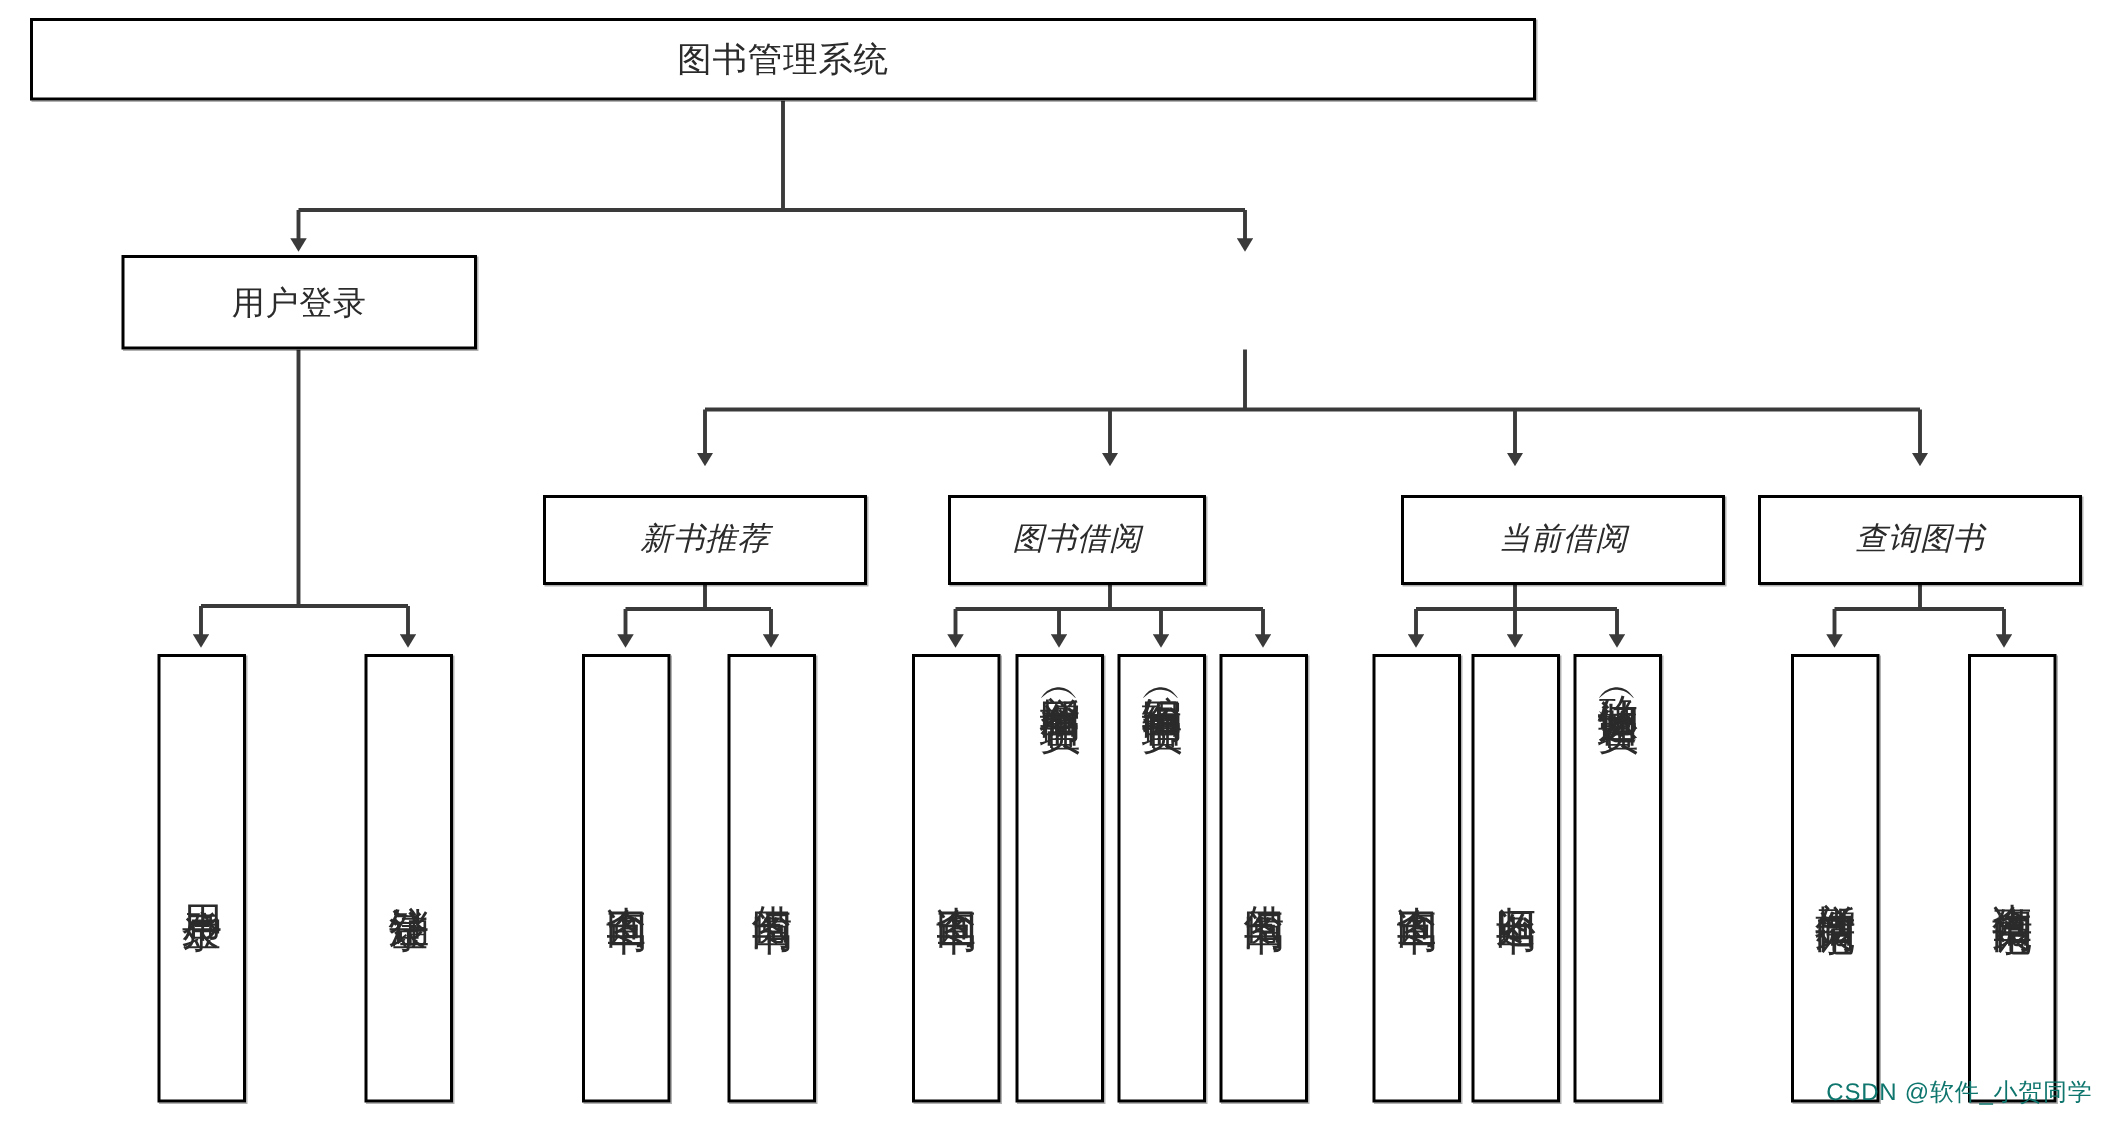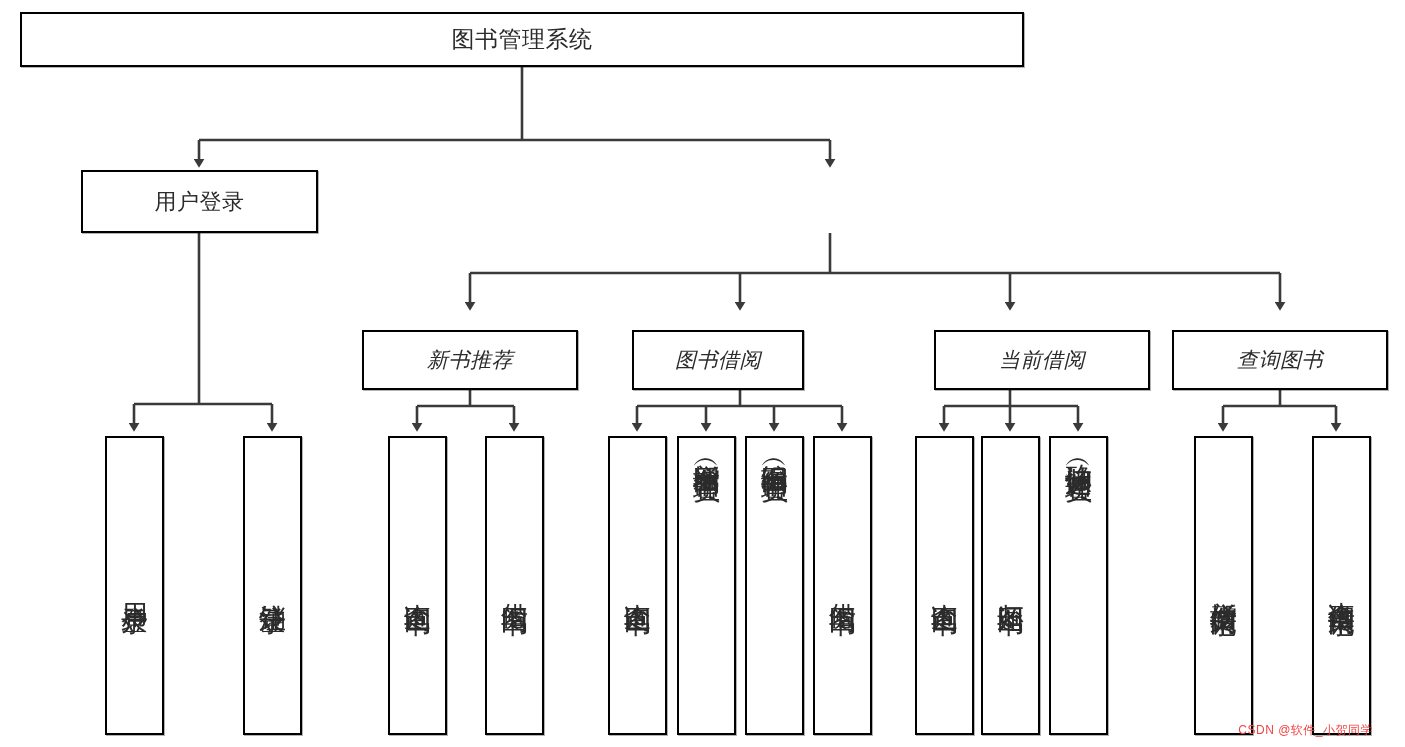--- a/index.html
+++ b/index.html
@@ -86,24 +86,24 @@
     letter-spacing: 2px;
     white-space: nowrap;
   }
   .node.leaf.centered {
     align-items: center;
     padding-top: 0;
   }
   
   #watermark {
     position: absolute;
-    right: 32px;
+    right: 10px;
     bottom: 8px;
-    font-size: 12px;
-    color: #ef4444;
+    font-size: 16px;
+    color: #0f766e;
     letter-spacing: 0.5px;
     white-space: nowrap;
     user-select: none;
   }
 </style>
 </head>
 <body>
 
 <div id="diagram-root">
 

